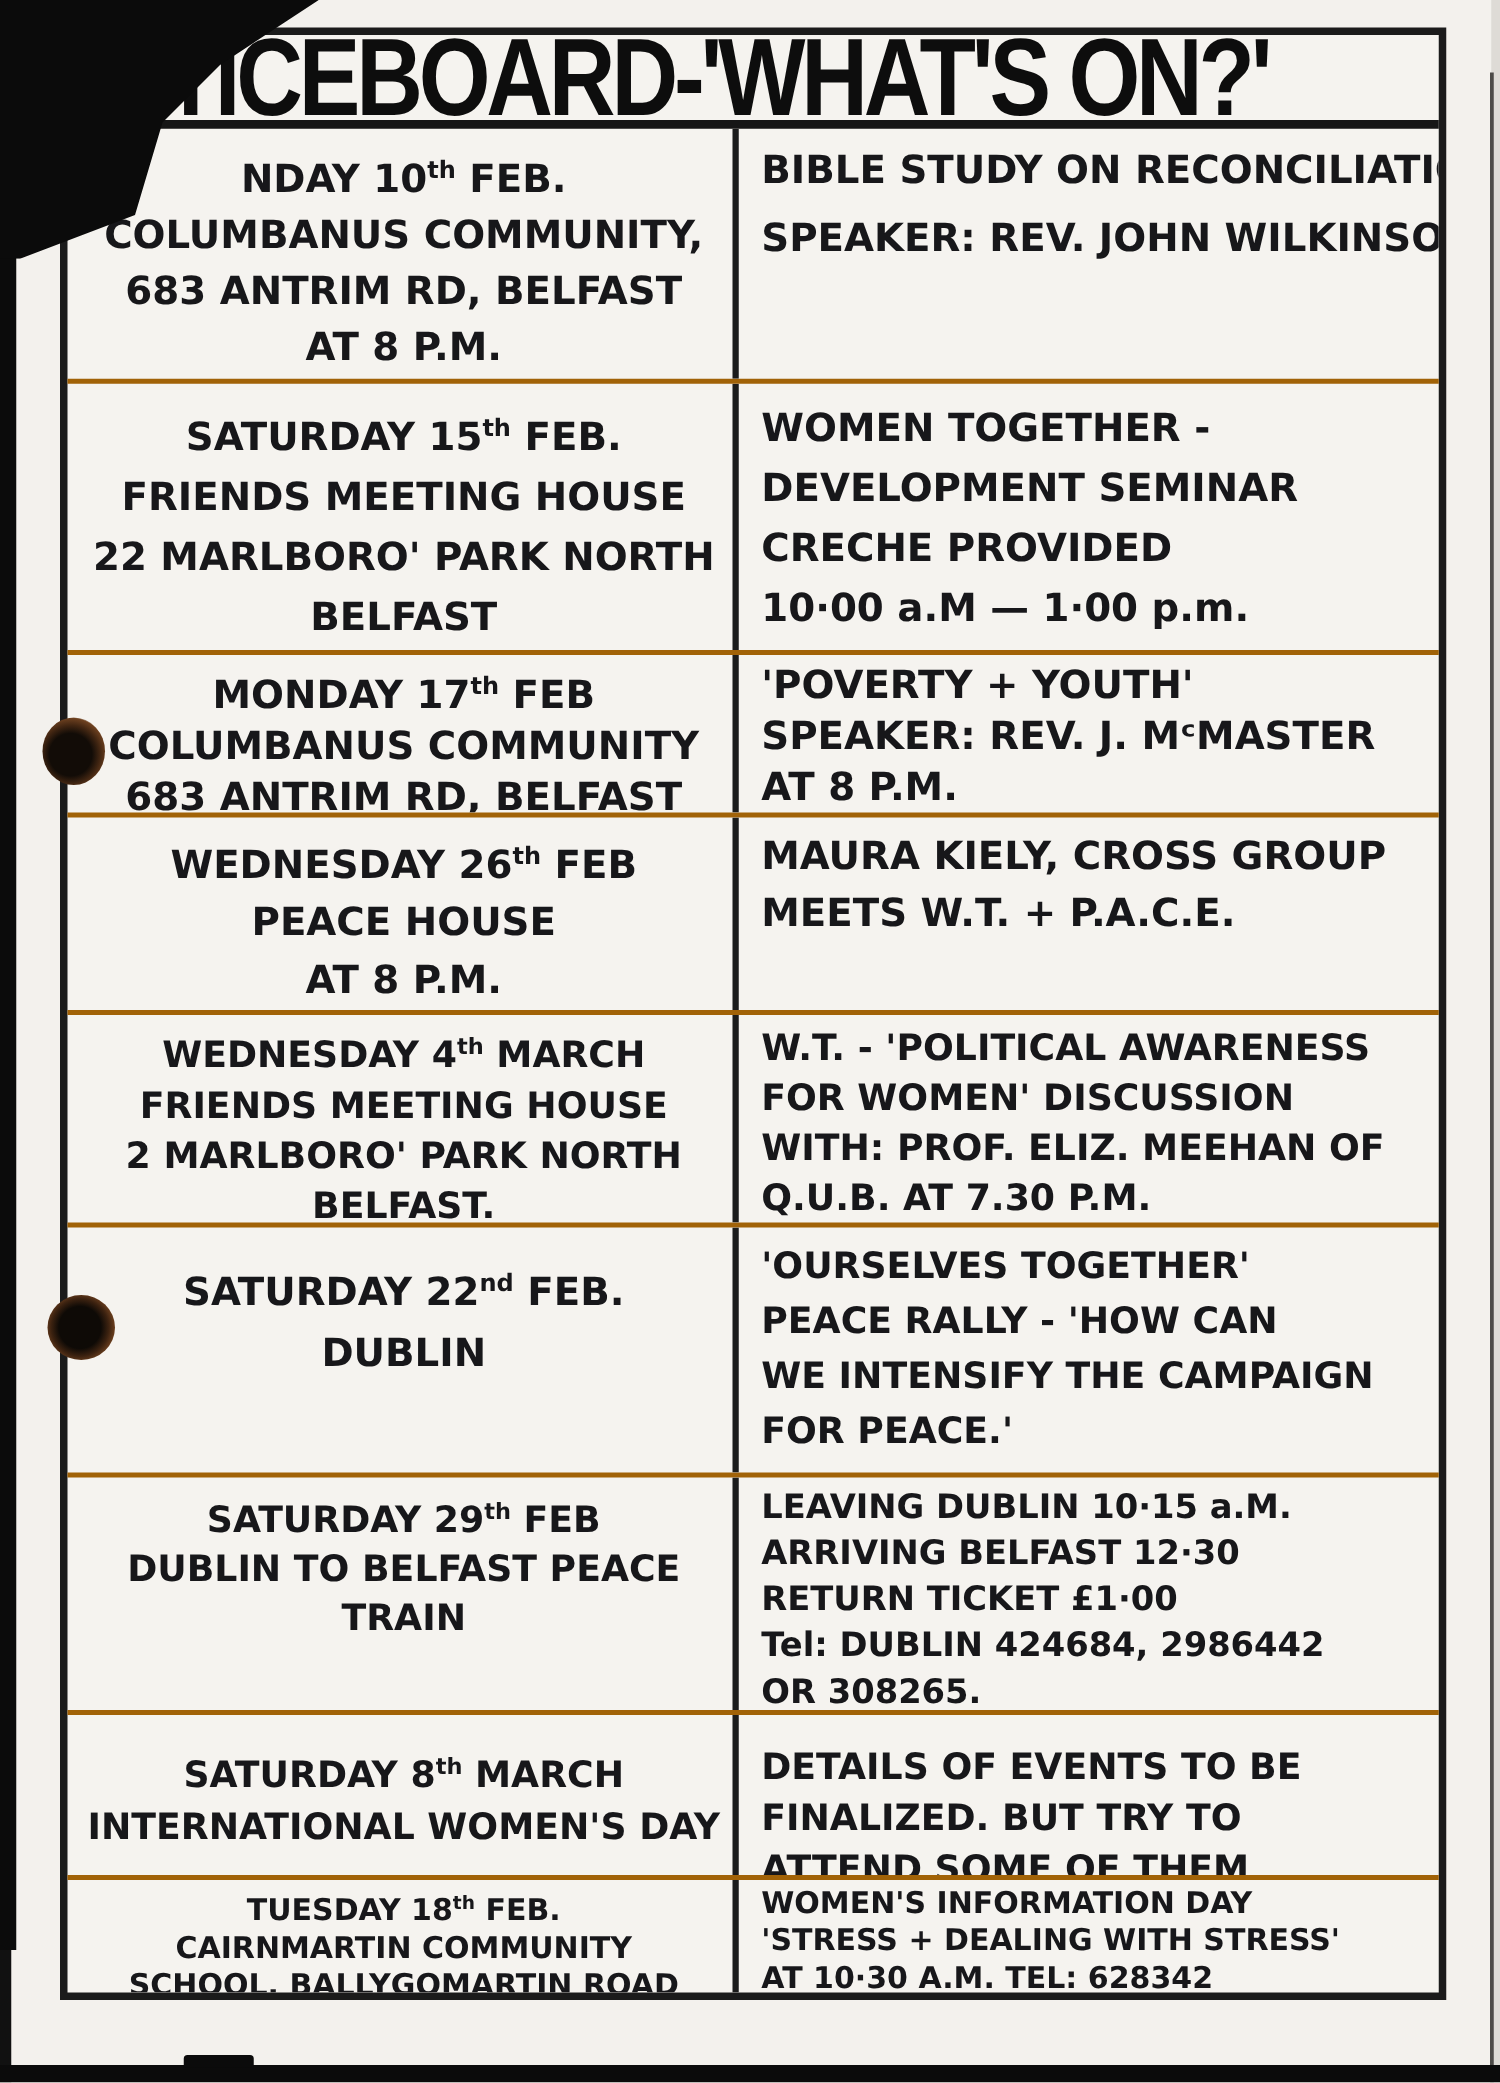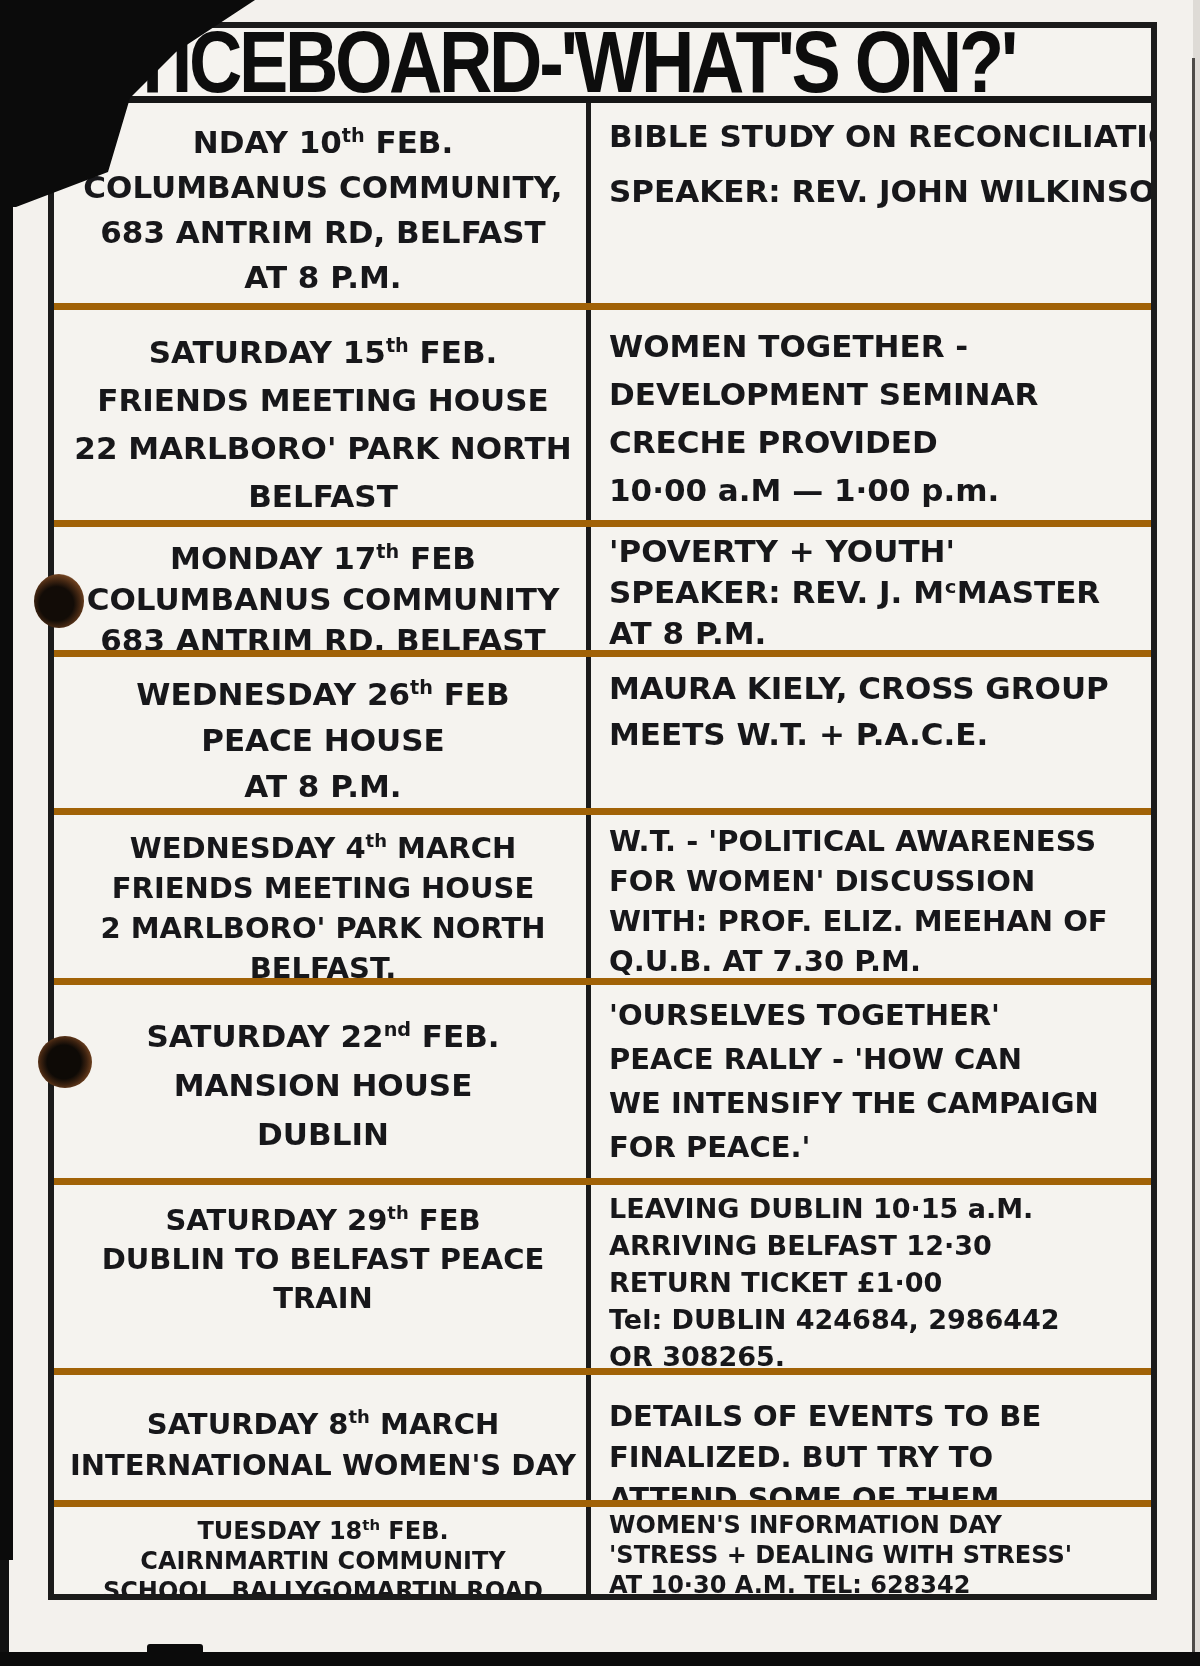--- a/index.html
+++ b/index.html
@@ -20,21 +20,21 @@
     box-sizing:border-box;height:75px;border-bottom:7px solid #161616;
     display:flex;align-items:center;overflow:hidden;white-space:nowrap;
   }
   .title-text{
     display:inline-block;transform:scaleX(.84);transform-origin:0 50%;
     font-family:"Liberation Sans","DejaVu Sans",sans-serif;
     font-weight:bold;font-size:88px;letter-spacing:-4px;color:#0d0d0d;
     padding-left:26px;
   }
   .row{display:flex;box-sizing:border-box;overflow:hidden;}
-  .row + .row{border-top:7px solid #a16207;}
+  .row + .row{border-top:4px solid #a16207;}
   .cell{
     box-sizing:border-box;overflow:hidden;
     font-weight:bold;color:#17171a;
   }
   .cell.left{width:537px;border-right:5px solid #1b1b1b;text-align:center;padding:10px 8px 0 14px;}
   .cell.right{flex:1;text-align:left;padding:10px 4px 0 18px;}
   .hline{white-space:nowrap;}
   sup{font-size:.62em;}
 
   
@@ -145,21 +145,20 @@
           <div class="hline">W.T. - 'POLITICAL AWARENESS</div>
           <div class="hline">FOR WOMEN' DISCUSSION</div>
           <div class="hline">WITH: PROF. ELIZ. MEEHAN OF</div>
           <div class="hline">Q.U.B. AT 7.30 P.M.</div>
         </div>
     </div>
 
     <div class="row r6">
       <div class="cell left">
           <div class="hline">SATURDAY 22<sup>nd</sup> FEB.</div>
-          <div class="hline">MANSION HOUSE</div>
           <div class="hline">DUBLIN</div>
         </div>
       <div class="cell right">
           <div class="hline">'OURSELVES TOGETHER'</div>
           <div class="hline">PEACE RALLY - 'HOW CAN</div>
           <div class="hline">WE INTENSIFY THE CAMPAIGN</div>
           <div class="hline">FOR PEACE.'</div>
         </div>
     </div>
 

